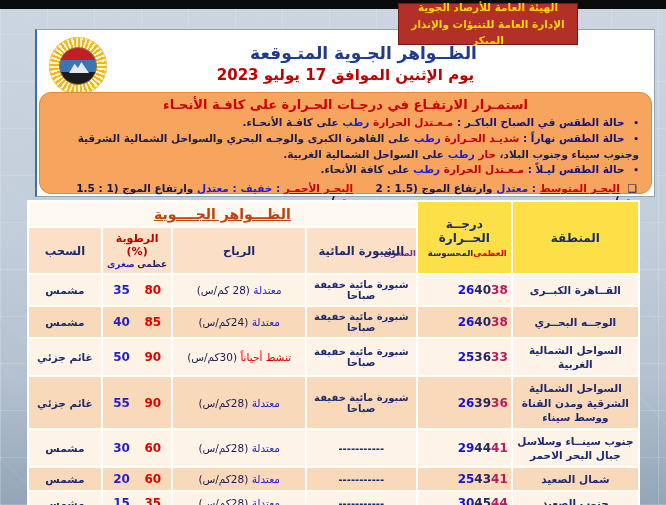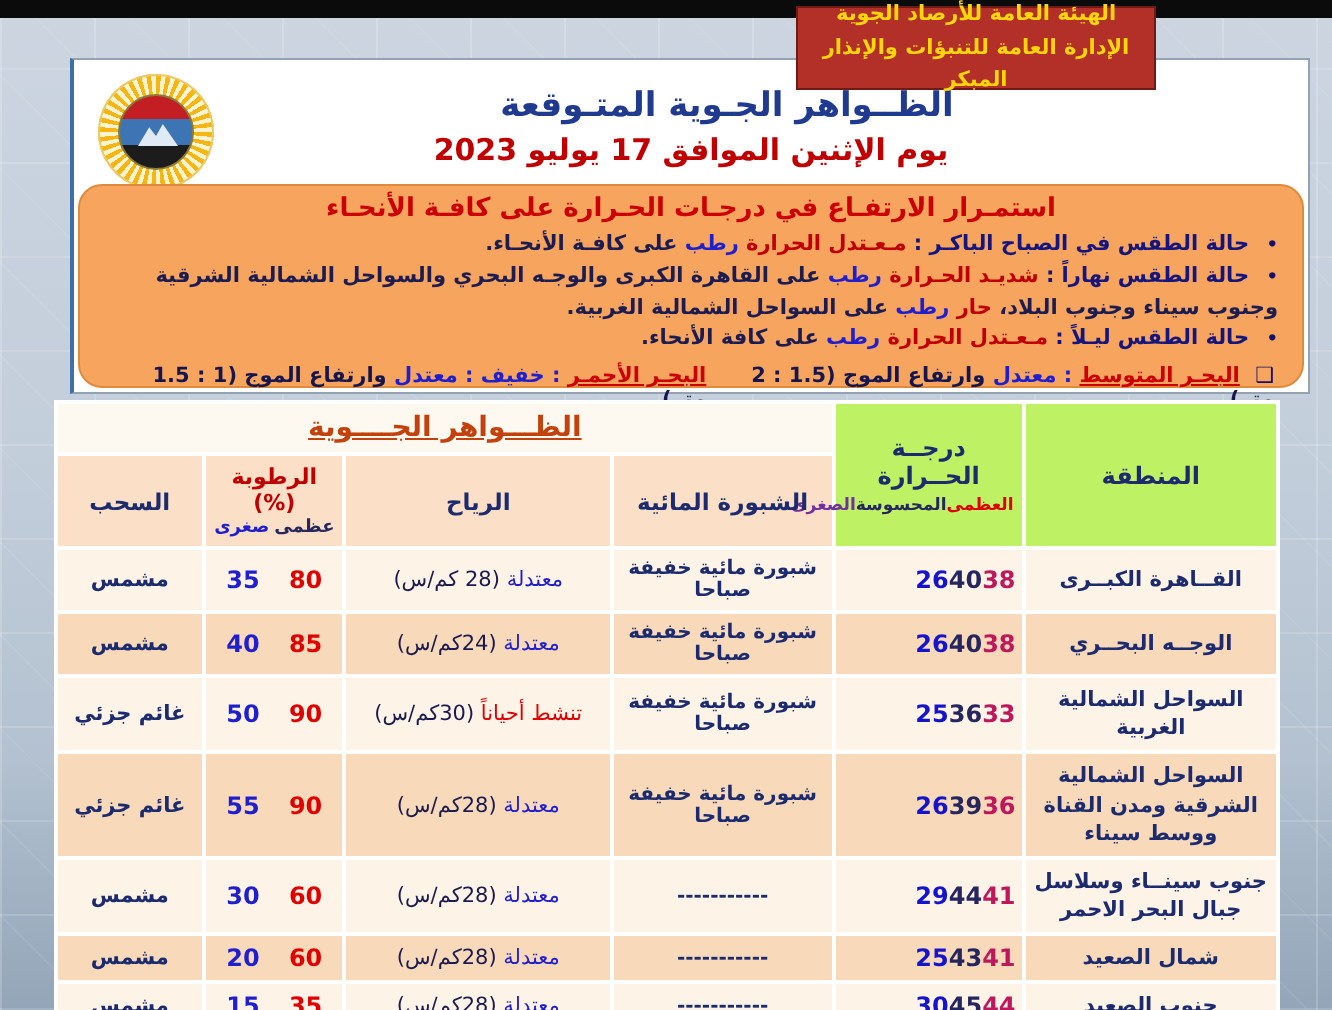--- a/index.html
+++ b/index.html
@@ -76,24 +76,24 @@
   
   .wtable-wrap { position:absolute; left:27px; top:200px; z-index:3; }
   table.wtable {
     width:613px; border-collapse:separate; border-spacing:2px;
     background:#ffffff; table-layout:fixed; direction:rtl;
   }
   .wtable td { text-align:center; vertical-align:middle; padding:4px 3px; }
   .col-region { width:124px; } .col-temps { width:92px; } .col-mist { width:108px; }
   .col-wind { width:130px; } .col-hum { width:68px; } .col-clouds { width:71px; }
 
-  .hdr-orange { background:#bef264; color:#1c2a6e; font-weight:bold; font-size:12px; }
+  .hdr-orange { background:#fde047; color:#1c2a6e; font-weight:bold; font-size:12px; }
   .temp-title { font-size:12px; color:#1c2a6e; font-weight:bold; }
   .temp-subs { display:flex; justify-content:space-between; padding:3px 1px 0; font-size:8.5px; font-weight:bold; }
-  .s-max { color:#e00000; } .s-feel { color:#26265e; } .s-min { color:#7030a0; }
+  .s-max { color:#e00000; } .s-feel { color:#26265e;margin-left:12px; } .s-min { color:#7030a0; }
   .span-cell { background:#fdf8f0; color:#c2410c; font-weight:bold; font-size:14px; text-decoration:underline; }
   .h2-cell { background:#fbdfc6; color:#1c2a6e; font-weight:bold; font-size:11.5px; }
   .hum-title { color:#c00000; font-size:11px; font-weight:bold; }
   .hum-subs { display:flex; justify-content:space-around; font-size:9px; font-weight:bold; padding-top:1px; }
   .hs-max { color:#26265e; } .hs-min { color:#1f1fd0; }
 
   tr.r-odd td { background:#fdf3e7; }
   tr.r-even td { background:#f8d9ba; }
   td.region { color:#1c2a6e; font-weight:bold; font-size:10.5px; line-height:1.35; }
   td.temps .trow { display:flex; justify-content:space-around; font-size:12px; font-weight:bold; }

